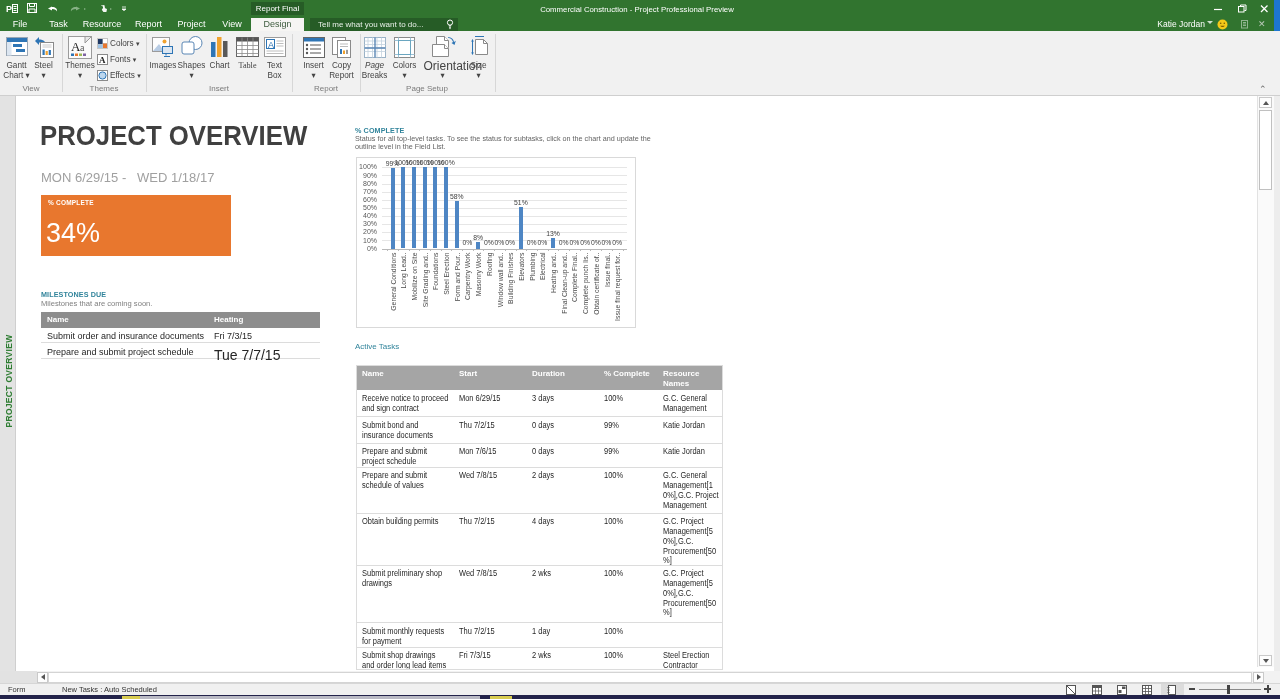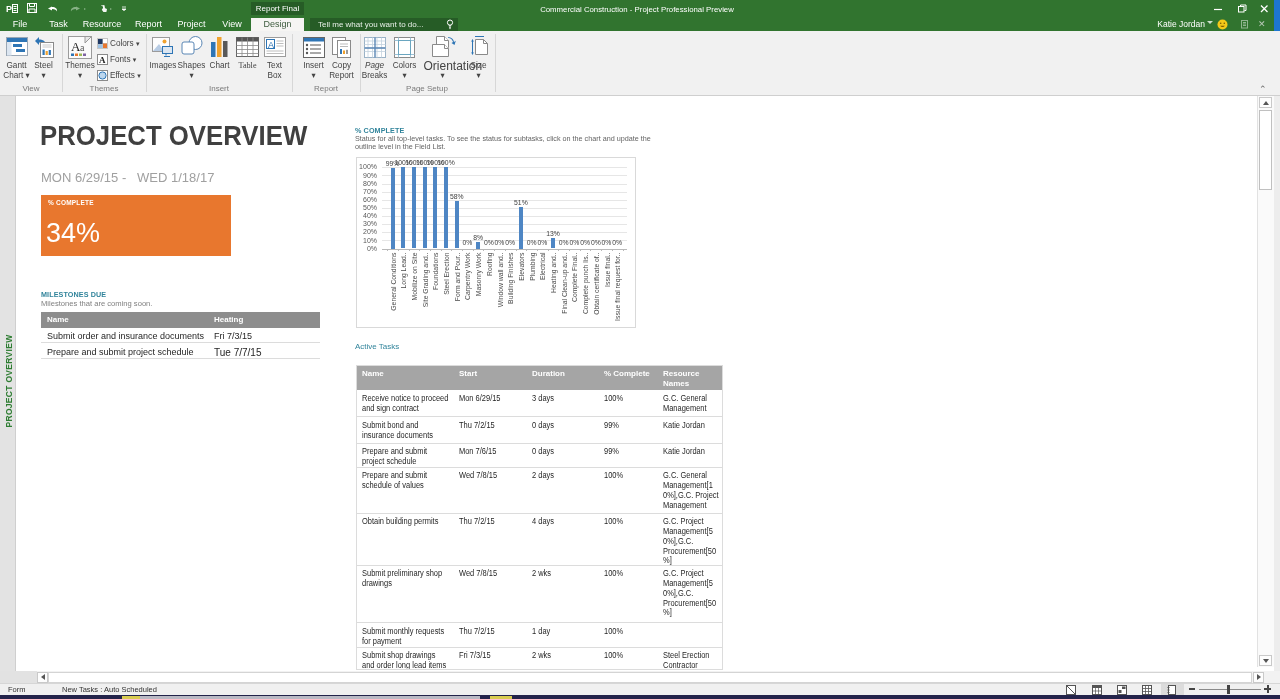--- a/index.html
+++ b/index.html
@@ -236,21 +236,21 @@
 <div class="ab" style="left:41px;top:289.5px;font-size:7.2px;font-weight:bold;color:#31849b;letter-spacing:0.1px;">MILESTONES DUE</div>
 <div class="ab" style="left:41px;top:298.5px;font-size:7.6px;color:#808080;">Milestones that are coming soon.</div>
 <div class="ab" style="left:41px;top:312px;width:279px;height:15.5px;background:#8d8d8d;"></div>
 <div class="ab w" style="left:47px;top:315px;font-size:8px;font-weight:bold;">Name</div>
 <div class="ab w" style="left:214px;top:315px;font-size:8px;font-weight:bold;">Heating</div>
 <div class="ab" style="left:41px;top:327.5px;width:279px;height:15.5px;background:#fff;border-bottom:1px solid #dcdcdc;box-sizing:border-box;"></div>
 <div class="ab" style="left:47px;top:331px;font-size:9px;color:#262626;">Submit order and insurance documents</div>
 <div class="ab" style="left:214px;top:331px;font-size:9px;color:#262626;">Fri 7/3/15</div>
 <div class="ab" style="left:41px;top:343px;width:279px;height:15.5px;background:#fff;border-bottom:1px solid #dcdcdc;box-sizing:border-box;"></div>
 <div class="ab" style="left:47px;top:346.5px;font-size:9px;color:#262626;">Prepare and submit project schedule</div>
-<div class="ab" style="left:214px;top:346.5px;font-size:10px;color:#262626;">Tue 7/7/15</div>
+<div class="ab" style="left:214px;top:346.5px;font-size:14px;color:#262626;">Tue 7/7/15</div>
 <div class="ab" style="left:355px;top:125.5px;font-size:7.2px;font-weight:bold;color:#31849b;letter-spacing:0.1px;">% COMPLETE</div>
 <div class="ab" style="left:355px;top:134.5px;font-size:7.6px;line-height:8.8px;color:#636363;white-space:nowrap;transform:scaleX(0.95);transform-origin:left top;">Status for all top-level tasks. To see the status for subtasks, click on the chart and update the<br>outline level in the Field List.</div>
 <div class="ab" style="left:356px;top:157px;width:280px;height:171px;background:#fff;border:1px solid #d9d9d9;box-sizing:border-box;"></div>
 <div class="ab" style="left:352px;top:244.7px;width:25px;font-size:7px;color:#595959;text-align:right;">0%</div>
 <div class="ab" style="left:382px;top:240.4px;width:245px;height:1px;background:#e6e6e6;"></div>
 <div class="ab" style="left:352px;top:236.6px;width:25px;font-size:7px;color:#595959;text-align:right;">10%</div>
 <div class="ab" style="left:382px;top:232.2px;width:245px;height:1px;background:#e6e6e6;"></div>
 <div class="ab" style="left:352px;top:228.4px;width:25px;font-size:7px;color:#595959;text-align:right;">20%</div>
 <div class="ab" style="left:382px;top:224.1px;width:245px;height:1px;background:#e6e6e6;"></div>
 <div class="ab" style="left:352px;top:220.3px;width:25px;font-size:7px;color:#595959;text-align:right;">30%</div>

